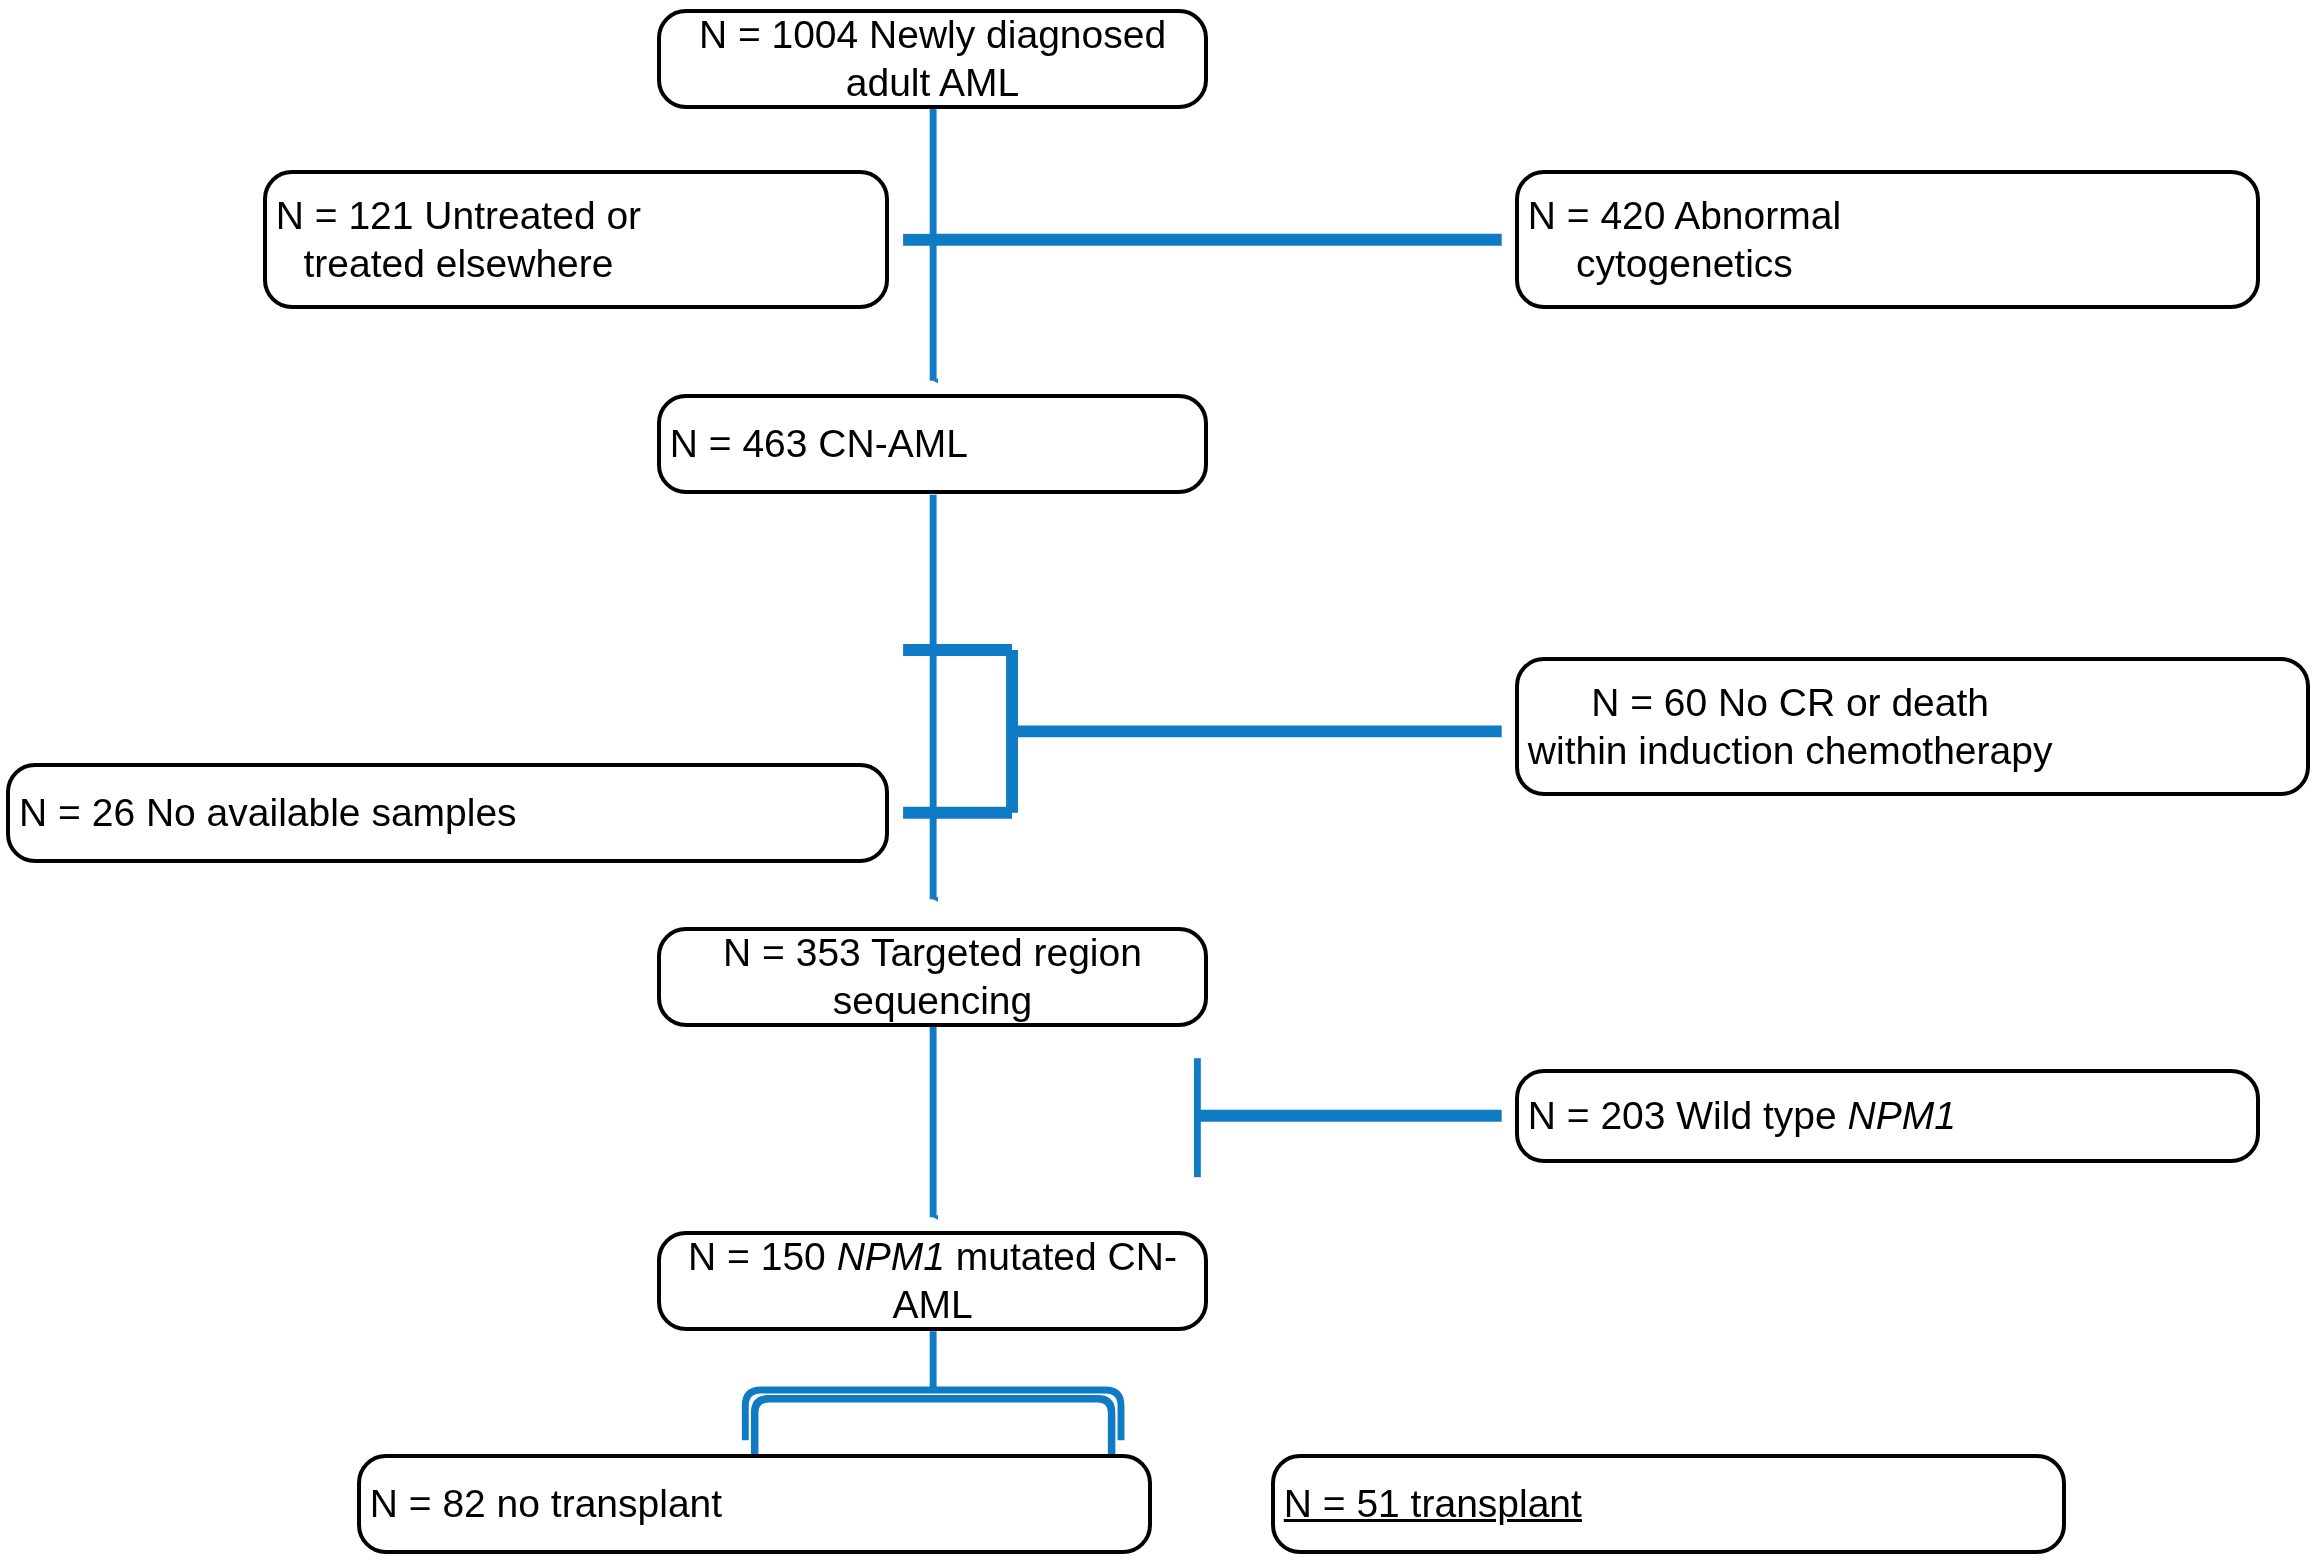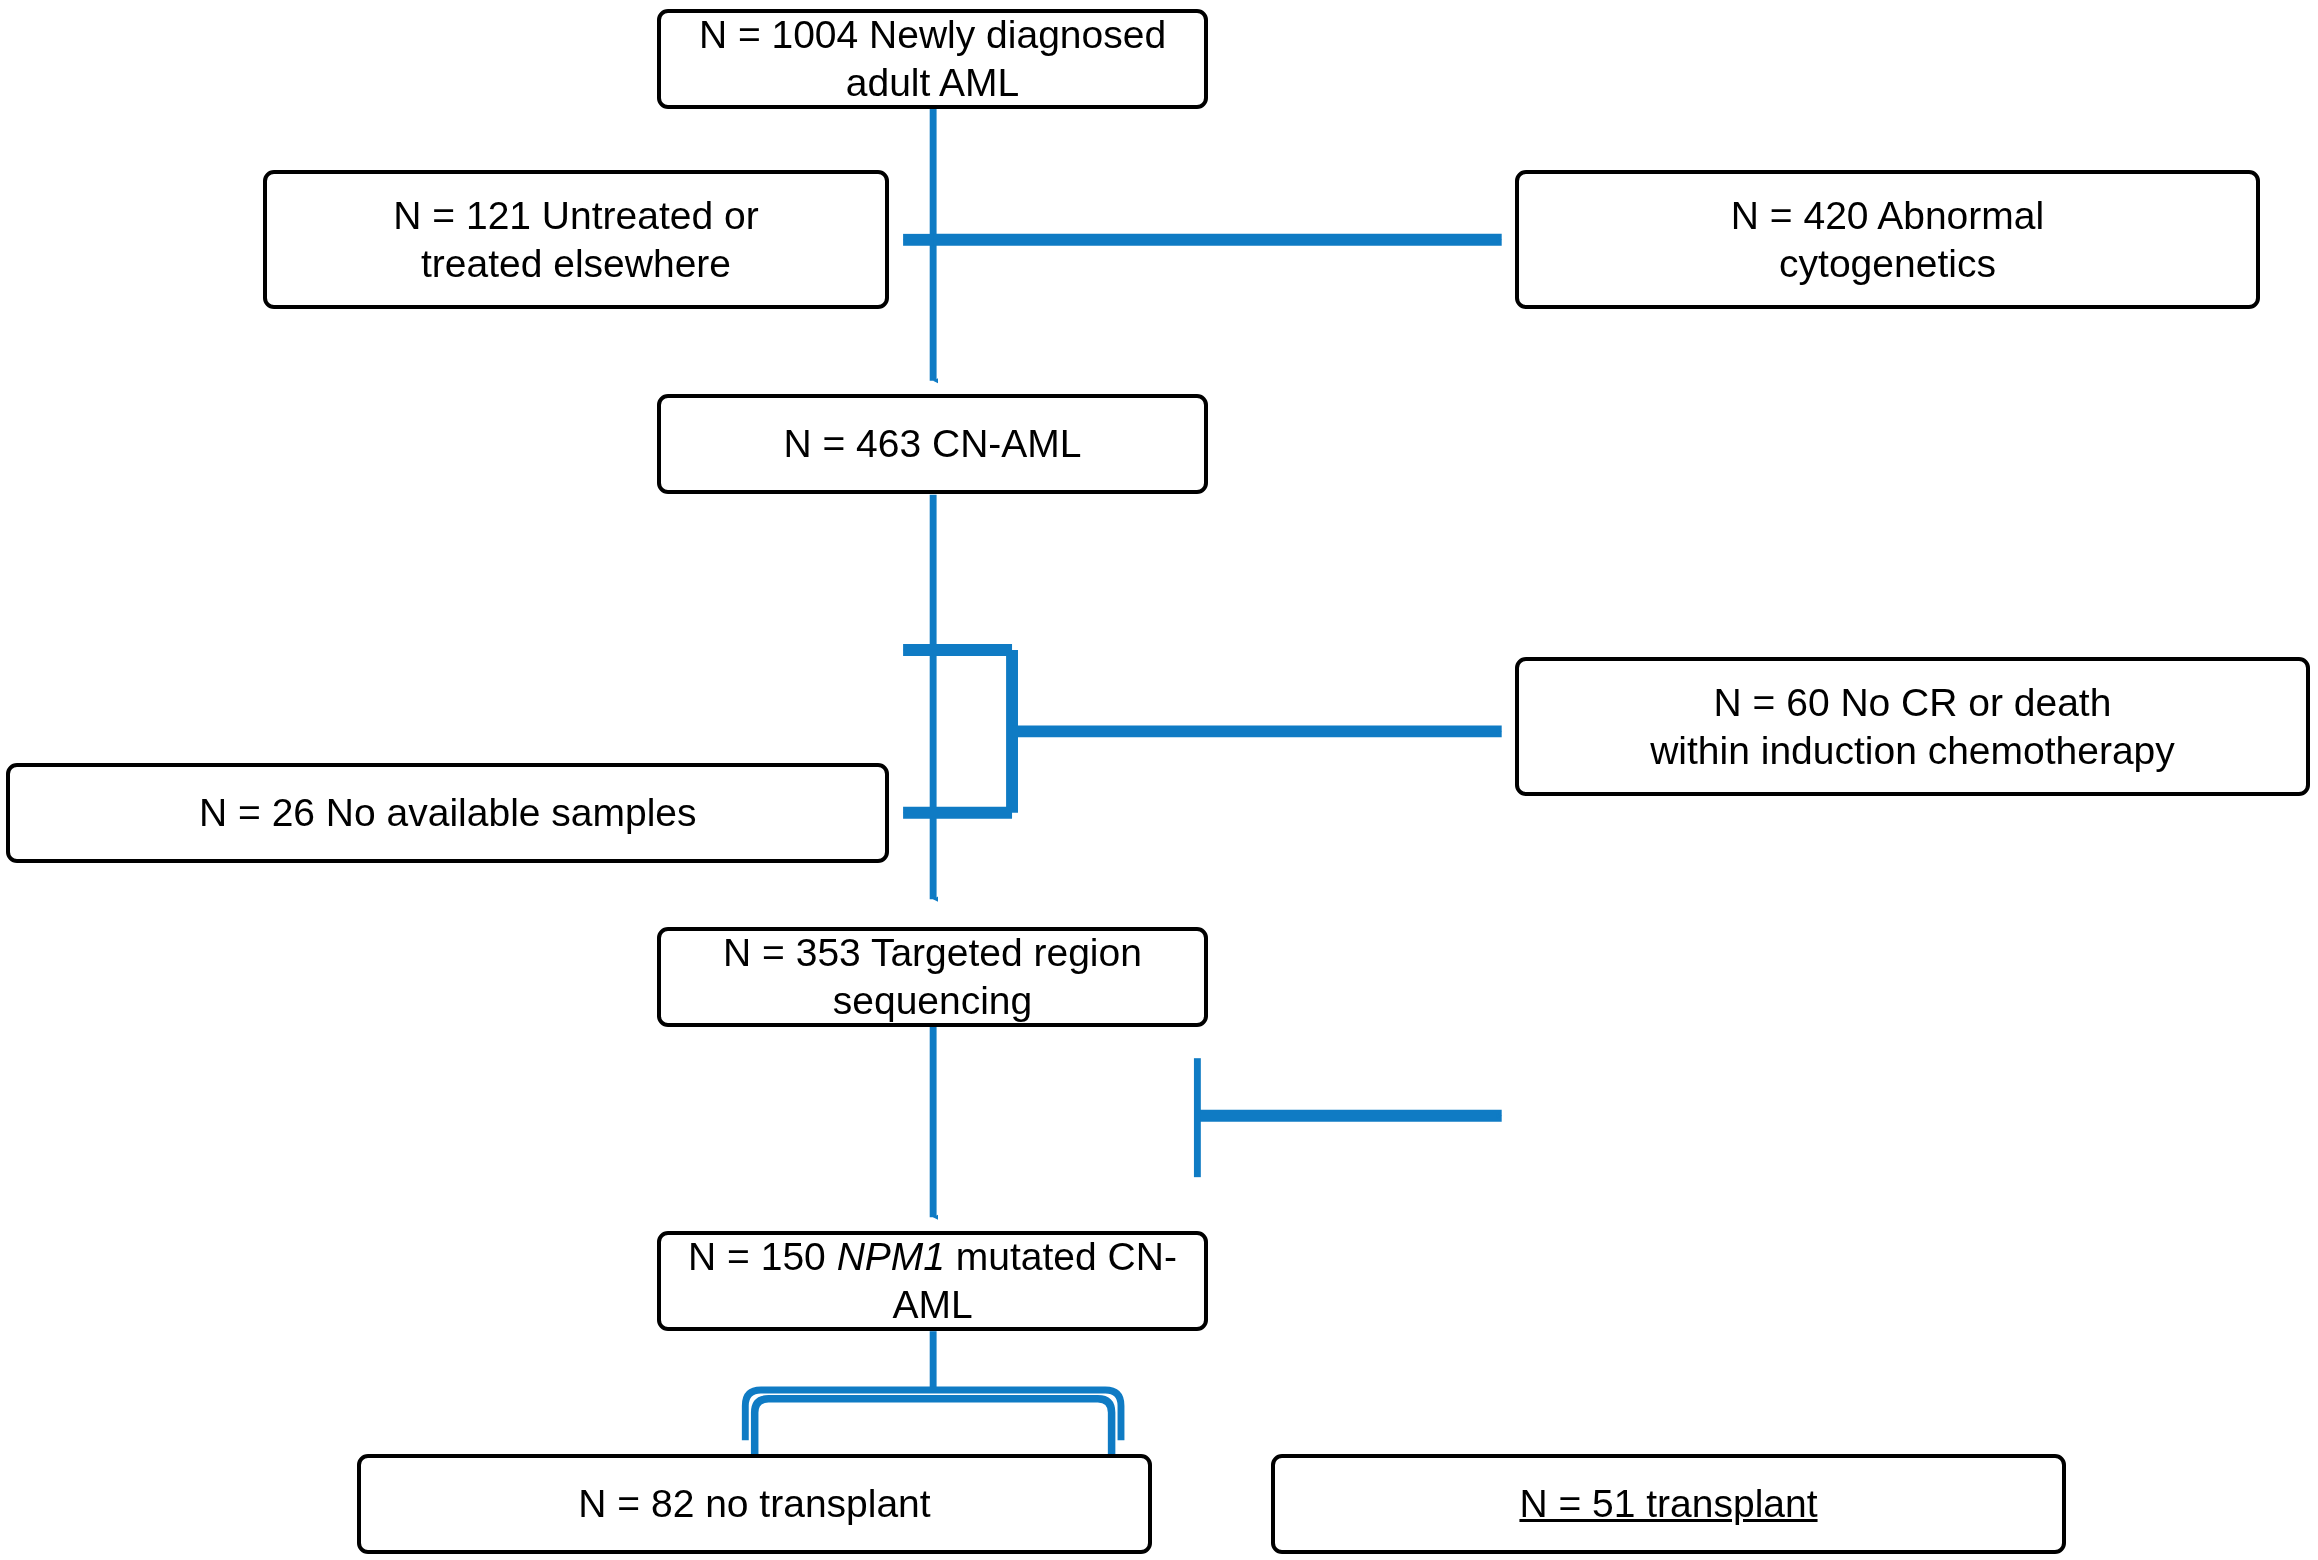--- a/index.html
+++ b/index.html
@@ -23,24 +23,24 @@
     left: 0;
     top: 0;
     width: 2319px;
     height: 1561px;
   }
   .node-box {
     position: absolute;
     box-sizing: border-box;
     background: #ffffff;
     border: 4.4px solid #000000;
-    border-radius: 11px;
+    border-radius: 29px;
     display: flex;
     align-items: center;
-    justify-content: center;
+    justify-content: flex-start;
     text-align: center;
     color: #000000;
     font-family: "Liberation Sans", sans-serif;
     font-size: 39px;
     line-height: 1.22;
     letter-spacing: 0px;
     padding: 2.5px 8.8px;
   }
   .node-label {
     display: block;
@@ -139,20 +139,23 @@
 
   <div class="node-box" style="left:1515px; top:657px; width:795px; height:139px;">
     <span class="node-label">N = 60   No CR or death
 within induction chemotherapy</span>
   </div>
 
   <div class="node-box" style="left:657px; top:913px; width:551px; height:100px;margin-top:14px;">
     <span class="node-label">N = 353   Targeted region sequencing</span>
   </div>
 
+  <div class="node-box" style="left:1515px; top:1069px; width:745px; height:94px;">
+    <span class="node-label">N = 203   Wild type <i>NPM1</i></span>
+  </div>
 
   <div class="node-box" style="left:657px; top:1231px; width:551px; height:100px;">
     <span class="node-label">N = 150   <i>NPM1</i> mutated CN-AML</span>
   </div>
 
   <div class="node-box" style="left:357px; top:1454px; width:795px; height:100px;">
     <span class="node-label">N = 82   no transplant</span>
   </div>
 
   <div class="node-box" style="left:1271px; top:1454px; width:795px; height:100px;text-decoration:underline;">

